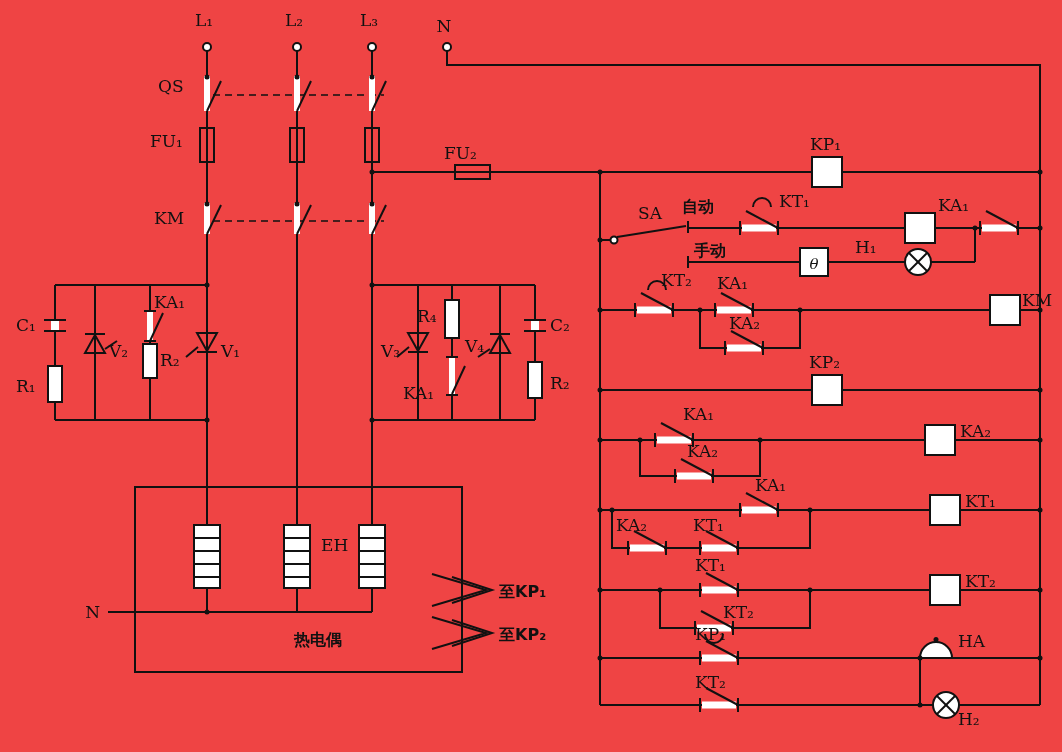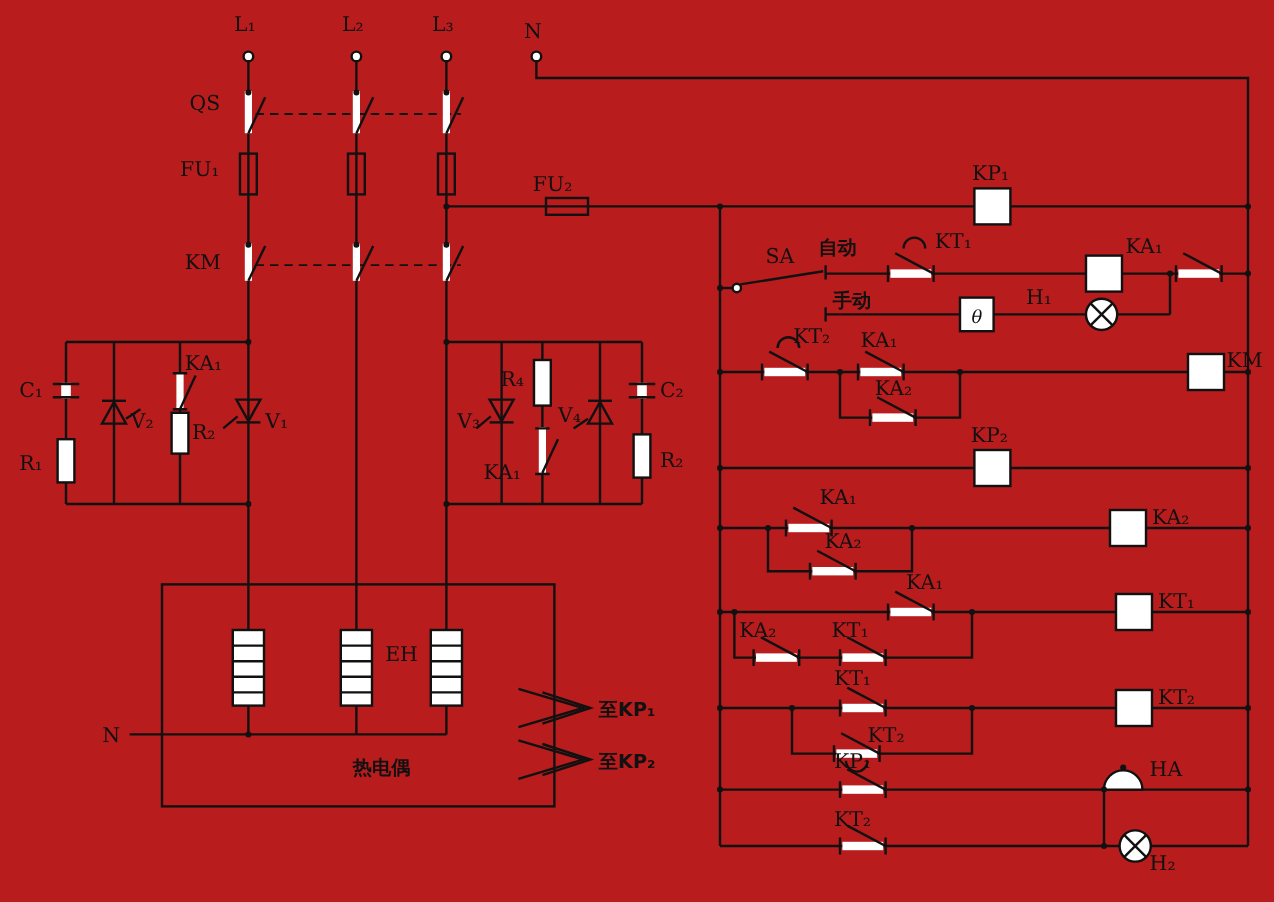--- a/index.html
+++ b/index.html
@@ -1,16 +1,16 @@
 <!DOCTYPE html>
 <html><head>
 <meta charset="utf-8">
 <style>
   html,body{margin:0;padding:0;background:#ffffff;}
-  .stage{width:1062px;height:752px;background:#b91c1c;position:relative;overflow:hidden;}
+  .stage{width:1062px;height:752px;background:#ef4444;position:relative;overflow:hidden;}
   svg{display:block;}
   .lbl{font:17px "DejaVu Serif", serif; fill:#111; stroke:none;}
   .zh{font:bold 16px "DejaVu Sans", sans-serif; fill:#111; stroke:none;}
   .sm{font:italic 15px "DejaVu Serif", serif; fill:#111; stroke:none;}
 </style>
 </head>
 <body>
 
 <div class="stage">
 <svg width="1062" height="752" viewBox="0 0 1062 752">

